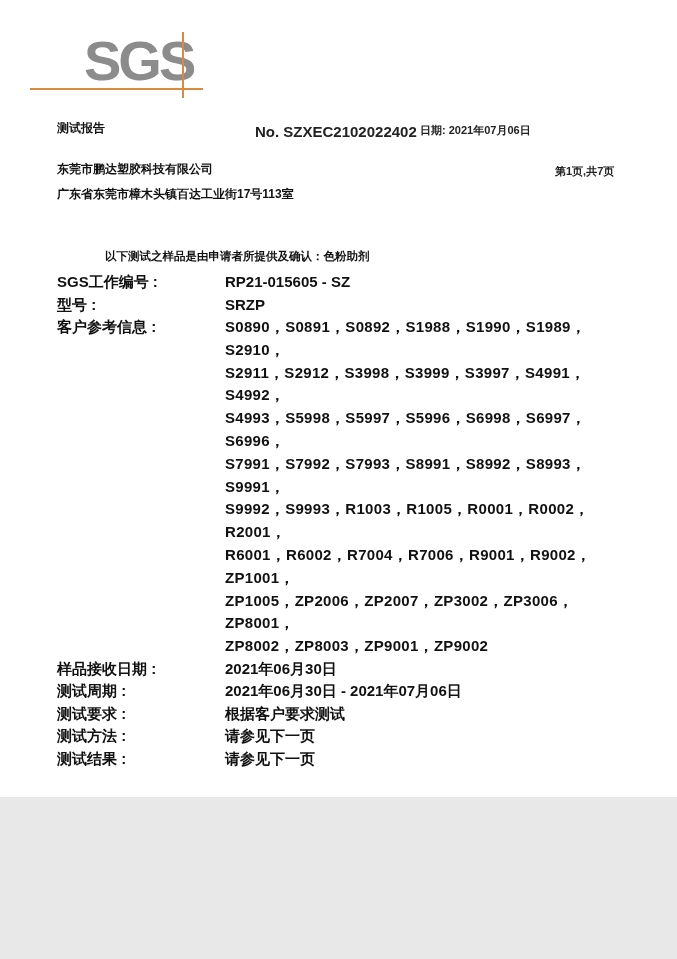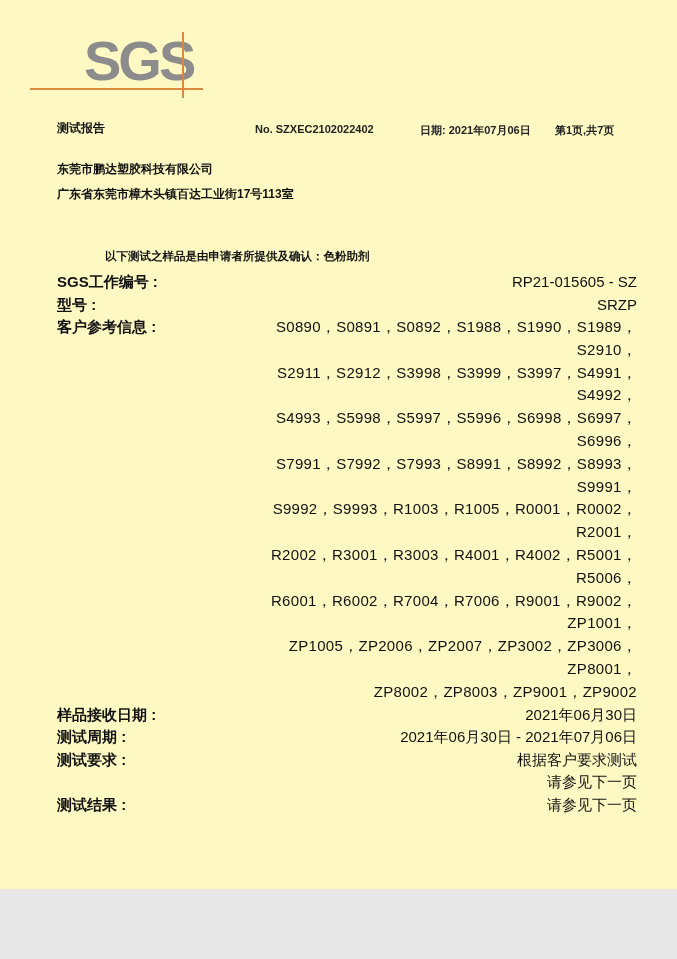--- a/index.html
+++ b/index.html
@@ -1,41 +1,41 @@
 <!DOCTYPE html>
 <html><head>
 <meta charset="utf-8">
 <style>
   * { margin:0; padding:0; box-sizing:border-box; }
   html,body { background:#e8e8e8; }
   .page {
-    position:relative; width:677px; height:889px; background:#fef9c3;
+    position:relative; width:677px; height:797px; background:#ffffff;
     font-family:"Liberation Sans","DejaVu Sans",sans-serif; color:#222;
     margin:0 auto; overflow:hidden;
   }
   
   .logo-block { position:absolute; left:0; top:0; width:260px; height:112px; }
   .logo-text { position:absolute; left:84px; top:28px; font-size:56px; font-weight:700;
     color:#8c8c8c; letter-spacing:-3px; font-family:"Liberation Sans",sans-serif; }
   .logo-hline { position:absolute; left:30px; top:88px; width:173px; height:2px; background:#d98a3d; }
   .logo-vline { position:absolute; left:182px; top:32px; width:2px; height:66px; background:#d98a3d; }
   
   .header-row { position:absolute; left:57px; top:120px; right:30px; display:flex; align-items:flex-start; }
   .report-title { width:198px; font-size:12px; font-weight:700; color:#111; }
-  .report-no { width:165px; font-size:11px; font-weight:700; padding-top:3px; }
+  .report-no { width:165px; font-size:15px; font-weight:700; padding-top:3px; }
   .report-date { width:135px; font-size:11px; font-weight:700; padding-top:3px; }
-  .page-info { font-size:11px; font-weight:700; padding-top:3px; }
+  .page-info { font-size:11px; font-weight:700; padding-top:3px;margin-top:41px; }
   
   .applicant { position:absolute; left:57px; top:157px; font-size:12px; font-weight:600; line-height:25px; color:#111; }
   
   .statement { position:absolute; left:57px; top:249px; font-size:11.5px; font-weight:600; color:#111;margin-left:48px; }
   .fields { position:absolute; left:57px; top:271px; width:580px; font-size:15px; color:#111; }
   .frow { display:flex; align-items:flex-start; line-height:22.5px; }
   .frow .lbl { width:168px; flex-shrink:0; font-weight:600; }
-  .frow .val { flex:1; font-weight:400;text-align:right; }
+  .frow .val { flex:1; font-weight:700; }
   .ref-line { line-height:22.8px; letter-spacing:0.3px; }
   .gap-md { }
   .gap-lg { margin-top:11px; }
   .conclusion-val { width:398px; line-height:18.8px; text-align:left; }
   
   .footer { position:absolute; left:0; top:828px; width:677px; height:131px; }
 </style>
 </head>
 <body>
 
@@ -71,39 +71,39 @@
       <div class="val">SRZP</div>
     </div>
     <div class="frow">
       <div class="lbl">客户参考信息 :</div>
       <div class="val">
         <div class="ref-line">S0890，S0891，S0892，S1988，S1990，S1989，S2910，</div>
         <div class="ref-line">S2911，S2912，S3998，S3999，S3997，S4991，S4992，</div>
         <div class="ref-line">S4993，S5998，S5997，S5996，S6998，S6997，S6996，</div>
         <div class="ref-line">S7991，S7992，S7993，S8991，S8992，S8993，S9991，</div>
         <div class="ref-line">S9992，S9993，R1003，R1005，R0001，R0002，R2001，</div>
-        <div class="ref-line">R2002，R3001，R3003，R4001，R4002，R5001，R5006，</div>
         <div class="ref-line">R6001，R6002，R7004，R7006，R9001，R9002，ZP1001，</div>
         <div class="ref-line">ZP1005，ZP2006，ZP2007，ZP3002，ZP3006，ZP8001，</div>
         <div class="ref-line">ZP8002，ZP8003，ZP9001，ZP9002</div>
       </div>
     </div>
     <div class="frow">
       <div class="lbl">样品接收日期 :</div>
       <div class="val">2021年06月30日</div>
     </div>
     <div class="frow">
       <div class="lbl">测试周期 :</div>
       <div class="val">2021年06月30日 - 2021年07月06日</div>
     </div>
     <div class="frow">
       <div class="lbl">测试要求 :</div>
       <div class="val">根据客户要求测试</div>
     </div>
     <div class="frow">
+      <div class="lbl">测试方法 :</div>
       <div class="val">请参见下一页</div>
     </div>
     <div class="frow gap-md">
       <div class="lbl">测试结果 :</div>
       <div class="val">请参见下一页</div>
     </div>
   </div>
 
   <div class="footer">
 

